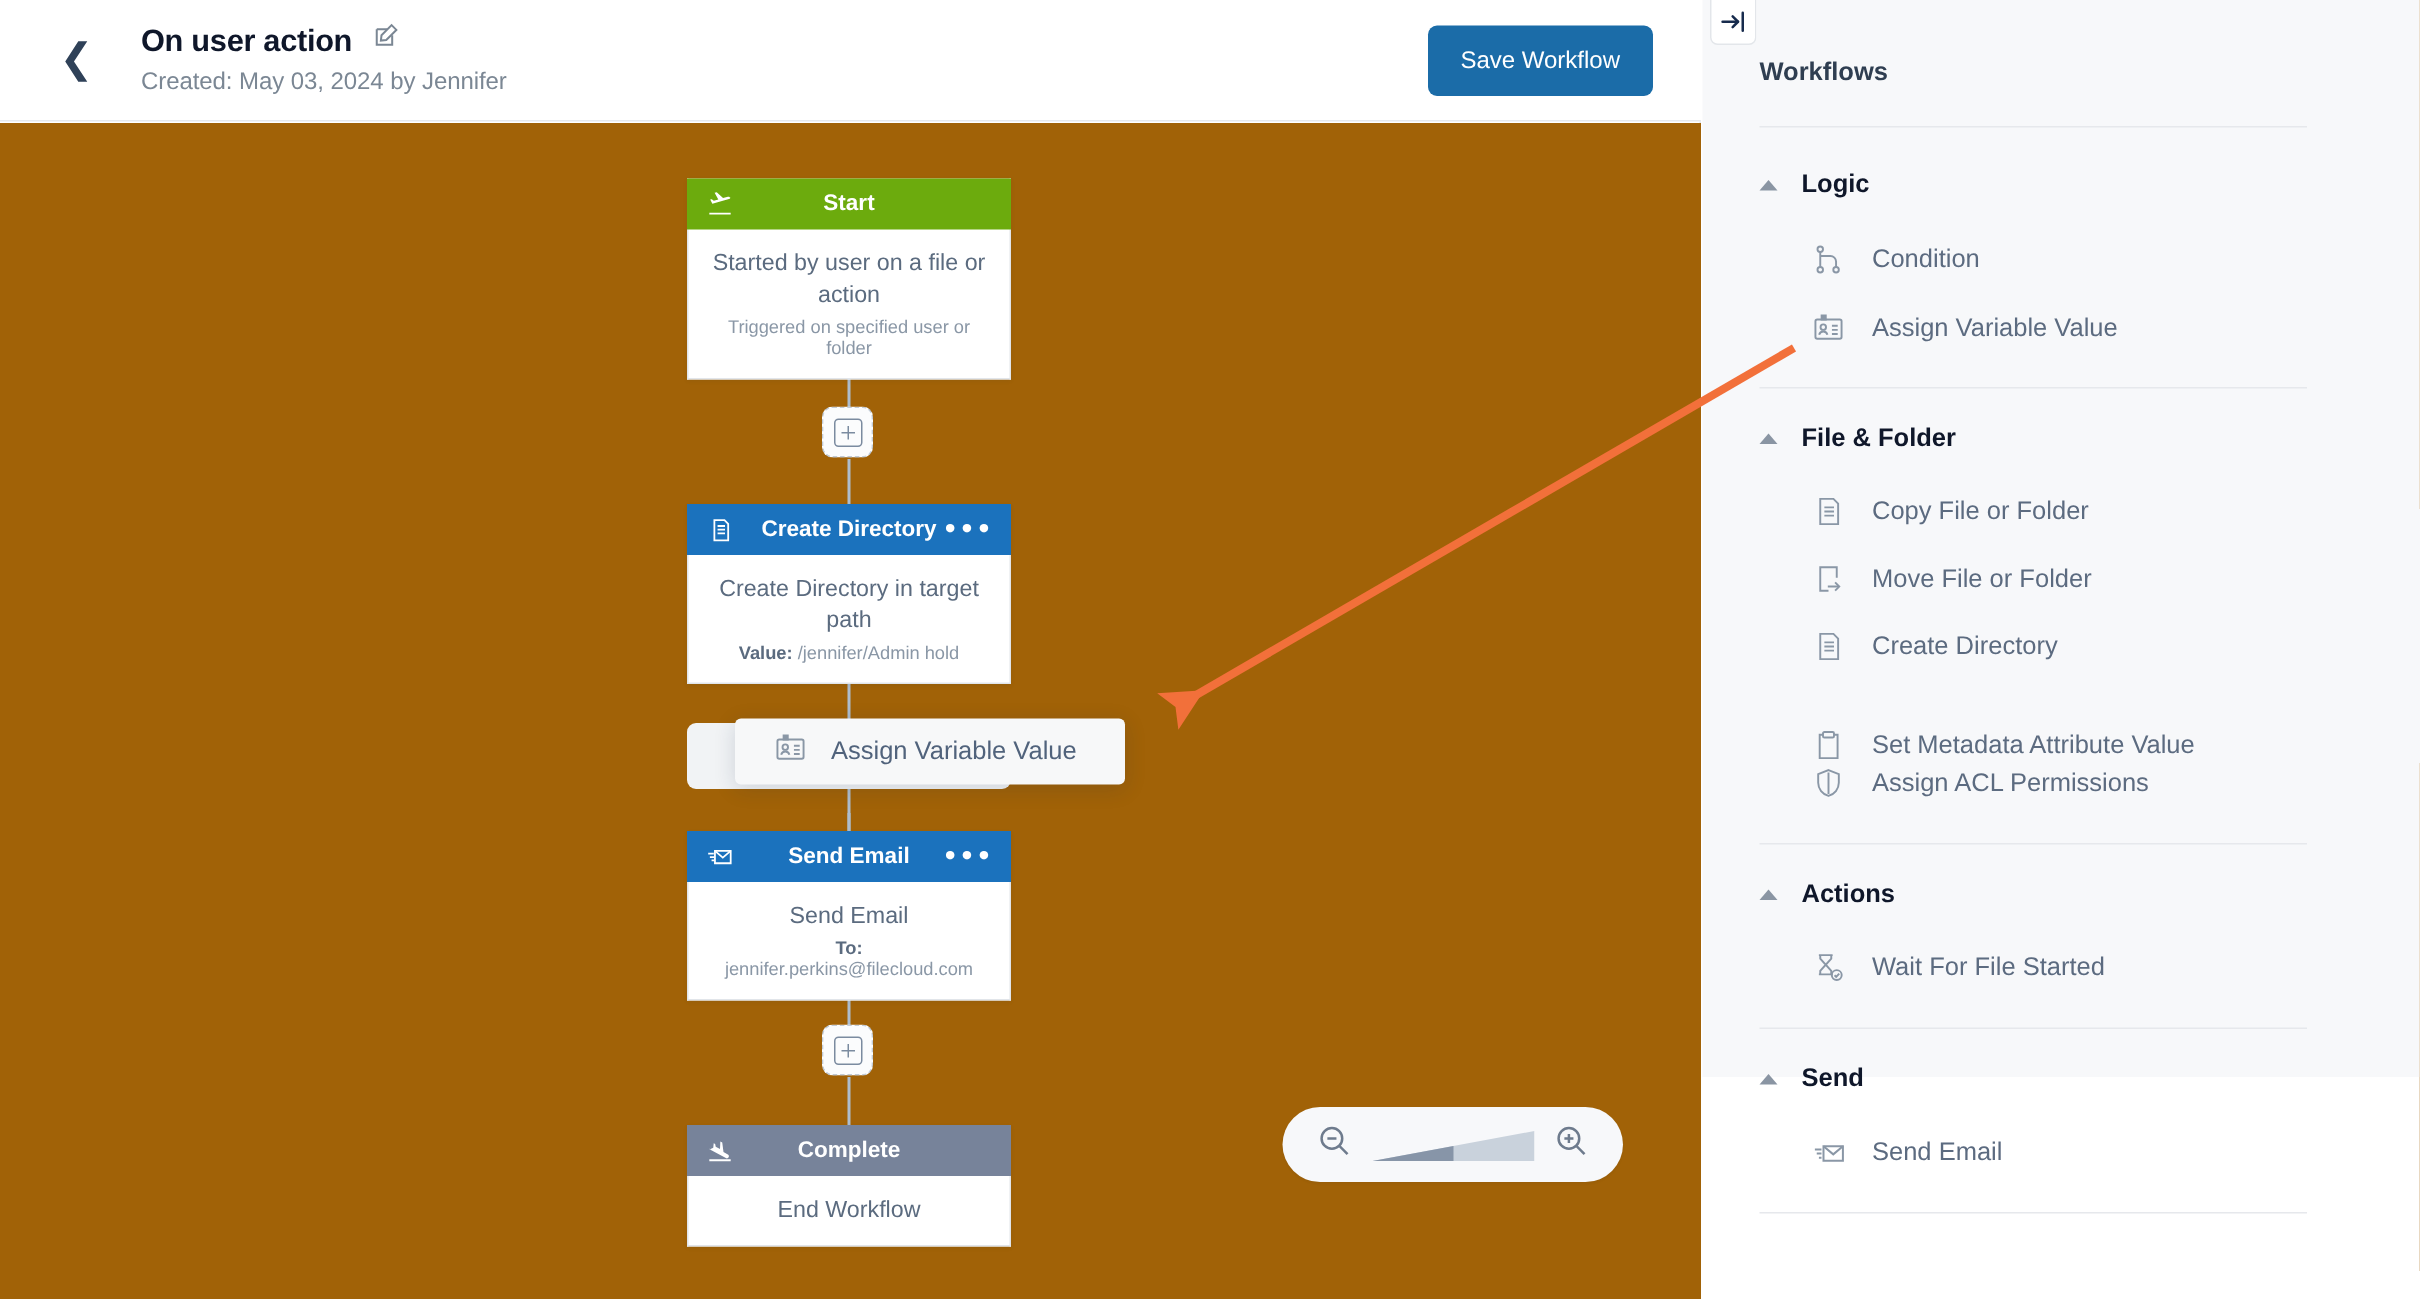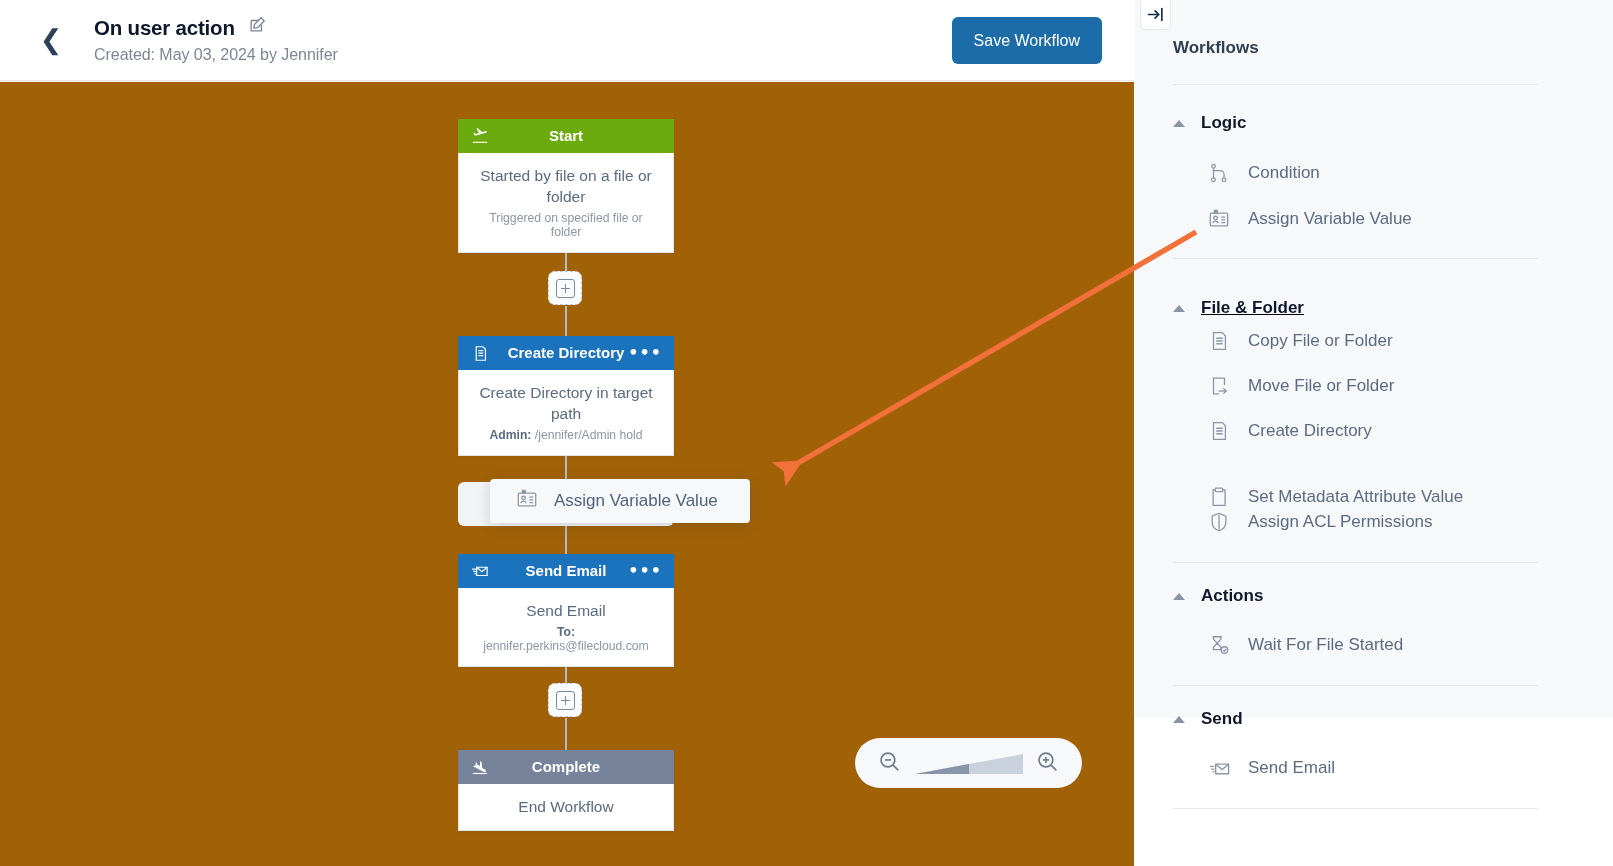--- a/index.html
+++ b/index.html
@@ -247,23 +247,23 @@
         <div class="node-head green">
           <span class="head-icon">
             <svg width="19" height="19" viewBox="0 0 24 24" fill="#ffffff">
               <path d="M2.5 19h19v1.6h-19z"></path>
               <path d="M21.3 6.2c-.3-1-1.3-1.6-2.3-1.3l-4.3 1.2-5.6-5.2-1.9.5 3.3 6-4 1.1-1.8-1.5-1.4.4 1.9 3.6 14.8-4.1c1-.3 1.6-1.3 1.3-2.3z"></path>
             </svg>
           </span>
           <span>Start</span>
         </div>
         <div class="node-body">
-          <div class="node-main">Started by file on a file or folder</div>
+          <div class="node-main">Started by user on a file or action</div>
           <div class="node-meta">
-            <span>Triggered on specified file or folder</span>
+            <span>Triggered on specified user or folder</span>
           </div>
         </div>
       </div>
 
       <div class="plus-slot" style="left:548px; top:189px;">
         <span class="plus-inner"></span>
       </div>
 
       <div class="node" style="left:458px; top:254px;">
         <div class="node-head blue">
@@ -272,21 +272,21 @@
               <path d="M6 2.5h9.5L19 6v15.5H6z" fill="none"></path>
               <path d="M9 8h7M9 11.5h7M9 15h7"></path>
             </svg>
           </span>
           <span>Create Directory</span>
           <span class="head-dots">•••</span>
         </div>
         <div class="node-body">
           <div class="node-main">Create Directory in target path</div>
           <div class="node-meta">
-            <b>Admin:</b>
+            <b>Value:</b>
             <span>/jennifer/Admin hold</span>
           </div>
         </div>
       </div>
 
       <div class="drop-placeholder" style="left:458px; top:400px; width:216px; height:44px;"></div>
       <div class="drag-ghost" style="left:490px; top:397px; width:260px;">
         <span>
           <svg width="22" height="22" viewBox="0 0 24 24" fill="none" stroke="#8a97a6" stroke-width="1.4">
             <rect x="2.5" y="5.5" width="19" height="14" rx="1.3"></rect>
@@ -403,21 +403,21 @@
           <circle cx="8.2" cy="11" r="2"></circle>
           <path d="M5.2 16.6c.4-1.6 1.6-2.4 3-2.4s2.6.8 3 2.4"></path>
           <path d="M14.5 10h4.2M14.5 13h4.2M14.5 16h4.2"></path>
           <path d="M7 2.5h3v3H7z" fill="#8a97a6"></path>
         </svg>
       </span>
       <span class="txt">Assign Variable Value</span>
     </div>
     <div class="sb-divider" style="top:258px;"></div>
 
-    <div class="sb-group-head" style="top:298px;text-decoration:underline;">
+    <div class="sb-group-head" style="top:282px;">
       <span class="caret"></span>
       <span class="sb-group-label">File &amp; Folder</span>
     </div>
     <div class="sb-item" style="top:329px;">
       <span class="ic">
         <svg width="22" height="22" viewBox="0 0 24 24" fill="none" stroke="#8a97a6" stroke-width="1.4">
           <path d="M6 2.8h9.6L19 6.2v15H6z"></path>
           <path d="M9 9h7M9 12h7M9 15h7"></path>
         </svg>
       </span>

